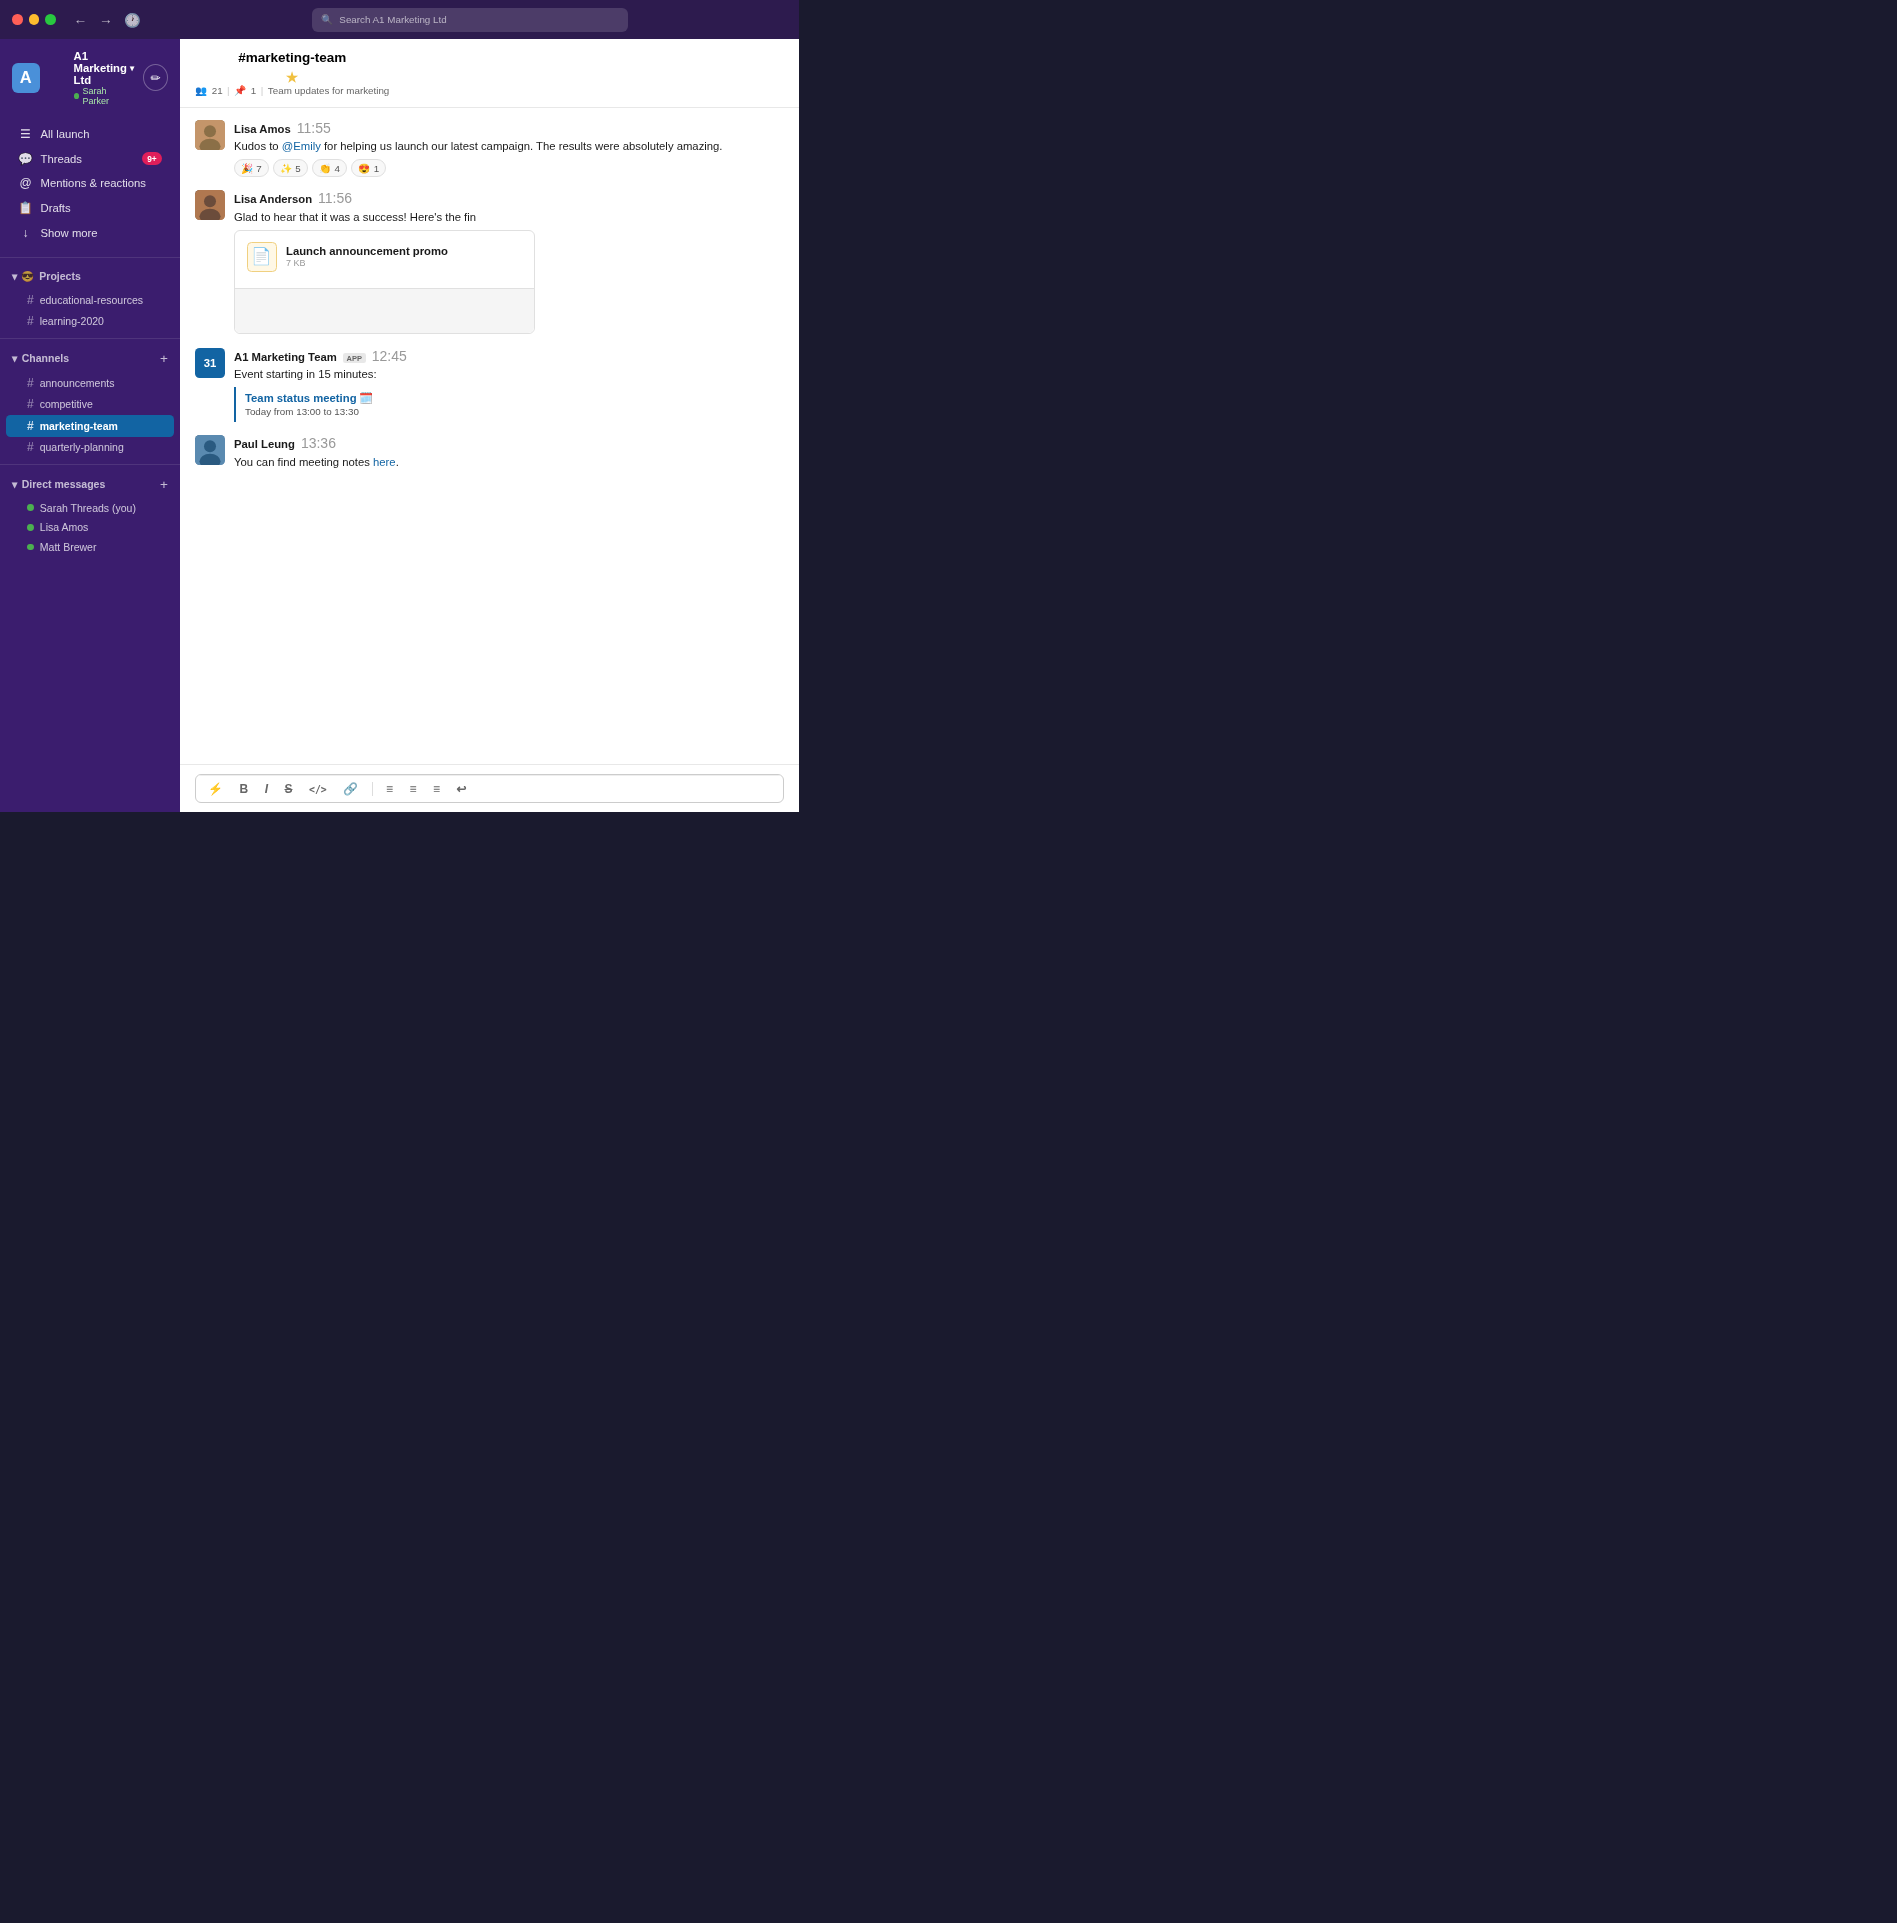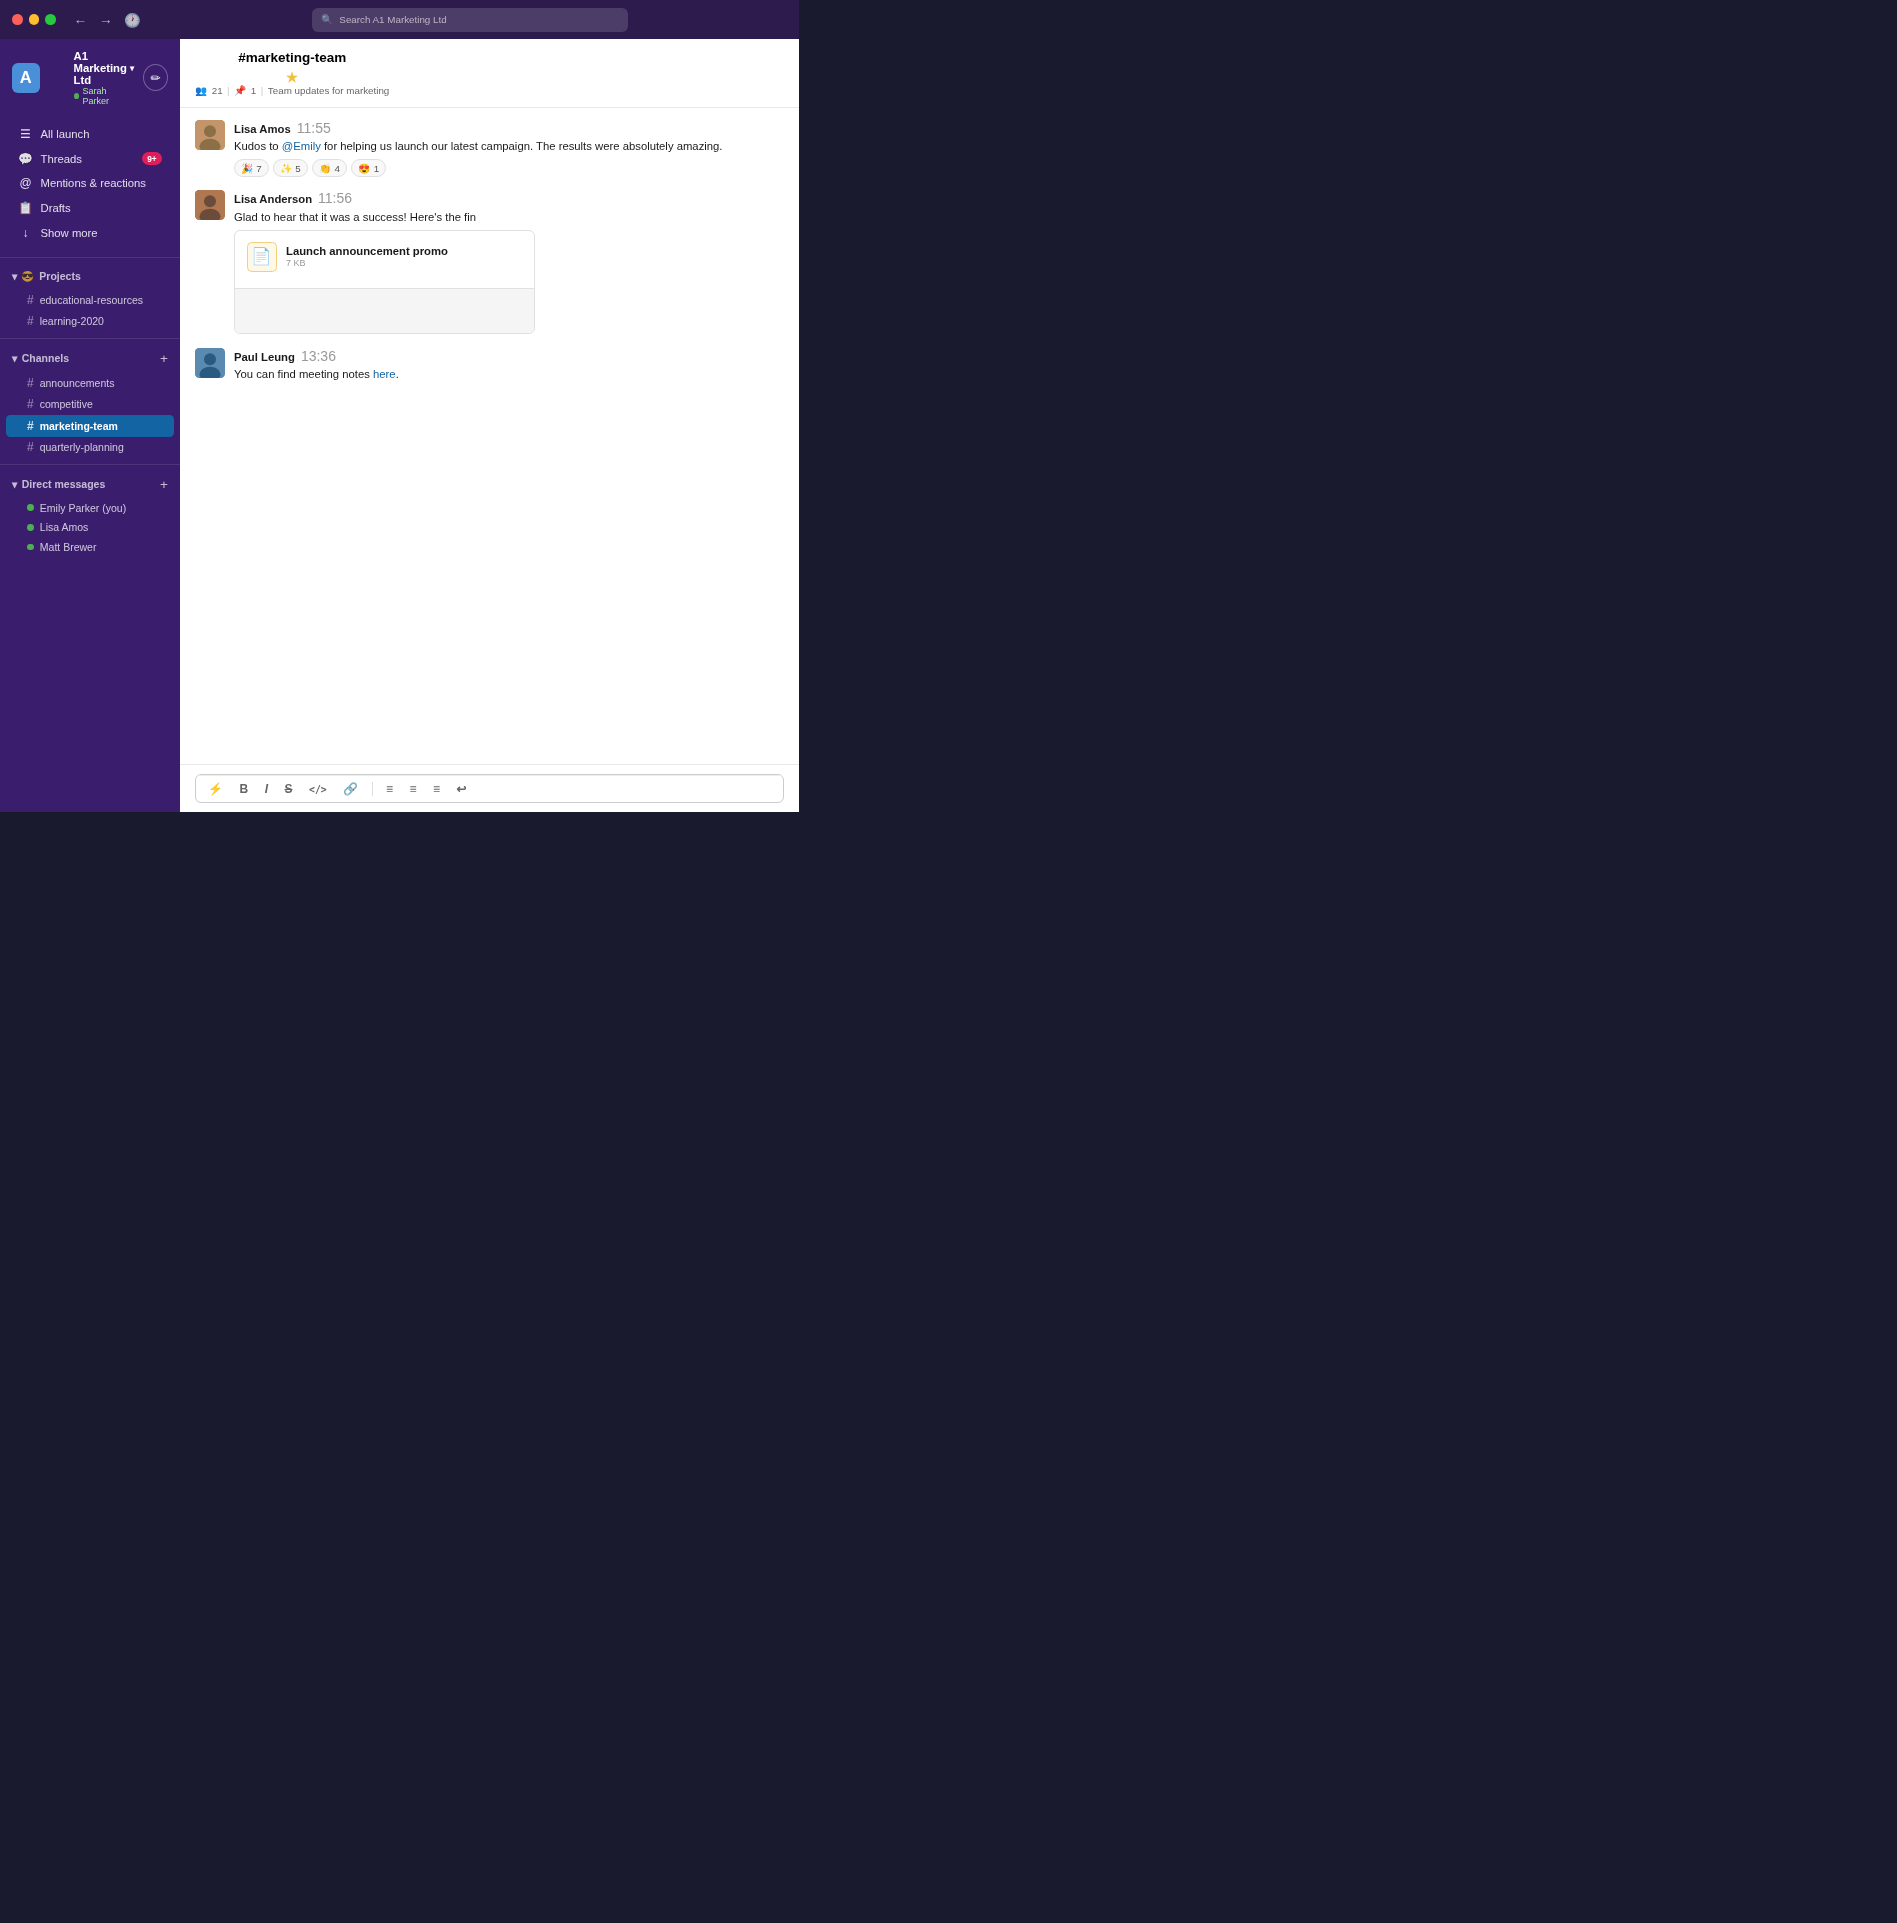--- a/index.html
+++ b/index.html
@@ -538,21 +538,21 @@
 
     <div class="sidebar-divider"></div>
 
     <div class="section-header">
       <span>▾</span>
       <span>Direct messages</span>
       <button class="add-btn">+</button>
     </div>
     <div class="dm-item">
       <span class="dm-dot"></span>
-      <span>Emily Parker (you)</span>
+      <span>Sarah Threads (you)</span>
     </div>
     <div class="dm-item">
       <span class="dm-dot"></span>
       <span>Lisa Amos</span>
     </div>
     <div class="dm-item">
       <span class="dm-dot"></span>
       <span>Matt Brewer</span>
     </div>
 
@@ -638,20 +638,37 @@
                 <div class="file-name">Launch announcement promo</div>
                 <div class="file-size">7 KB</div>
               </div>
             </div>
             <div class="file-preview"></div>
           </div>
         </div>
       </div>
 
 
+      <div class="message">
+        <div class="avatar avatar-app">
+          <span style="font-size:11.3px; font-weight:800;">31</span>
+        </div>
+        <div class="message-body">
+          <div class="message-header">
+            <span class="message-author">A1 Marketing Team</span>
+            <span class="app-badge">APP</span>
+            <span class="message-time">12:45</span>
+          </div>
+          <div class="message-text">Event starting in 15 minutes:</div>
+          <div class="calendar-event">
+            <div class="event-title">Team status meeting 🗓️</div>
+            <div class="event-time">Today from 13:00 to 13:30</div>
+          </div>
+        </div>
+      </div>
 
       <div class="message">
         <div class="avatar avatar-paul">
           <svg width="30" height="30" viewBox="0 0 40 40">
             <rect width="40" height="40" fill="#5A8AB0" rx="6"></rect>
             <circle cx="20" cy="15" r="8" fill="#2A5A80"></circle>
             <ellipse cx="20" cy="35" rx="14" ry="10" fill="#2A5A80"></ellipse>
           </svg>
         </div>
         <div class="message-body">

